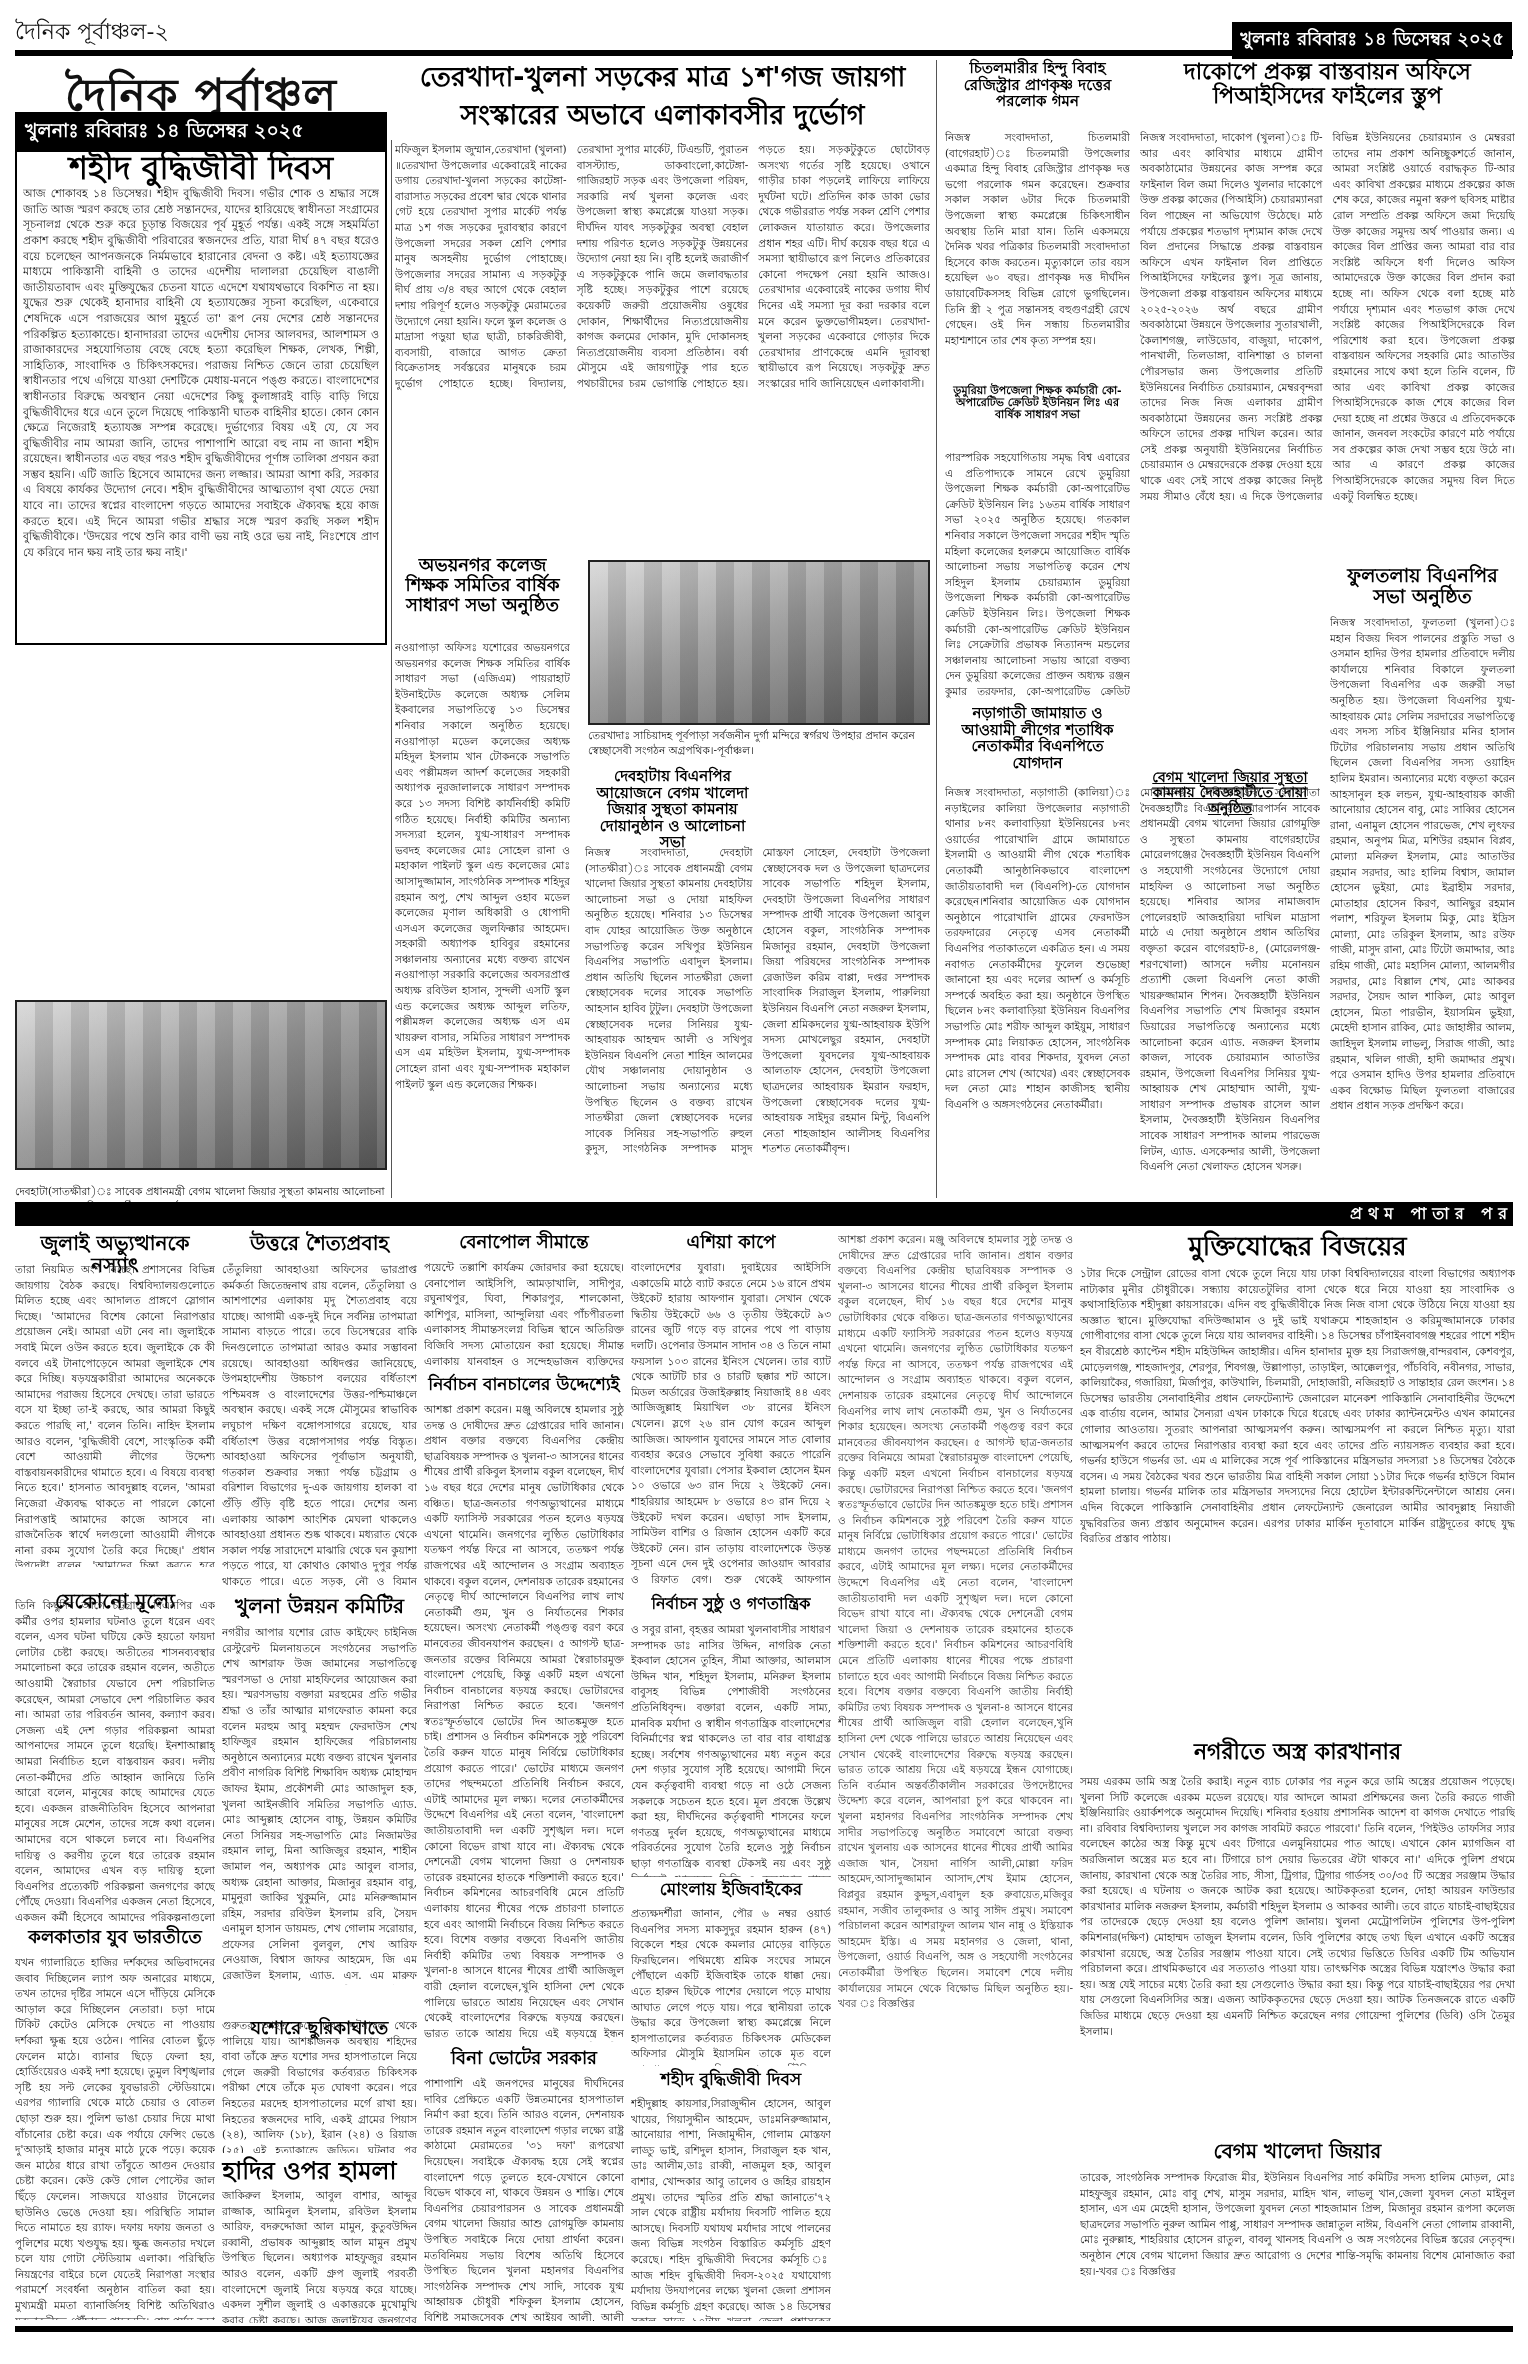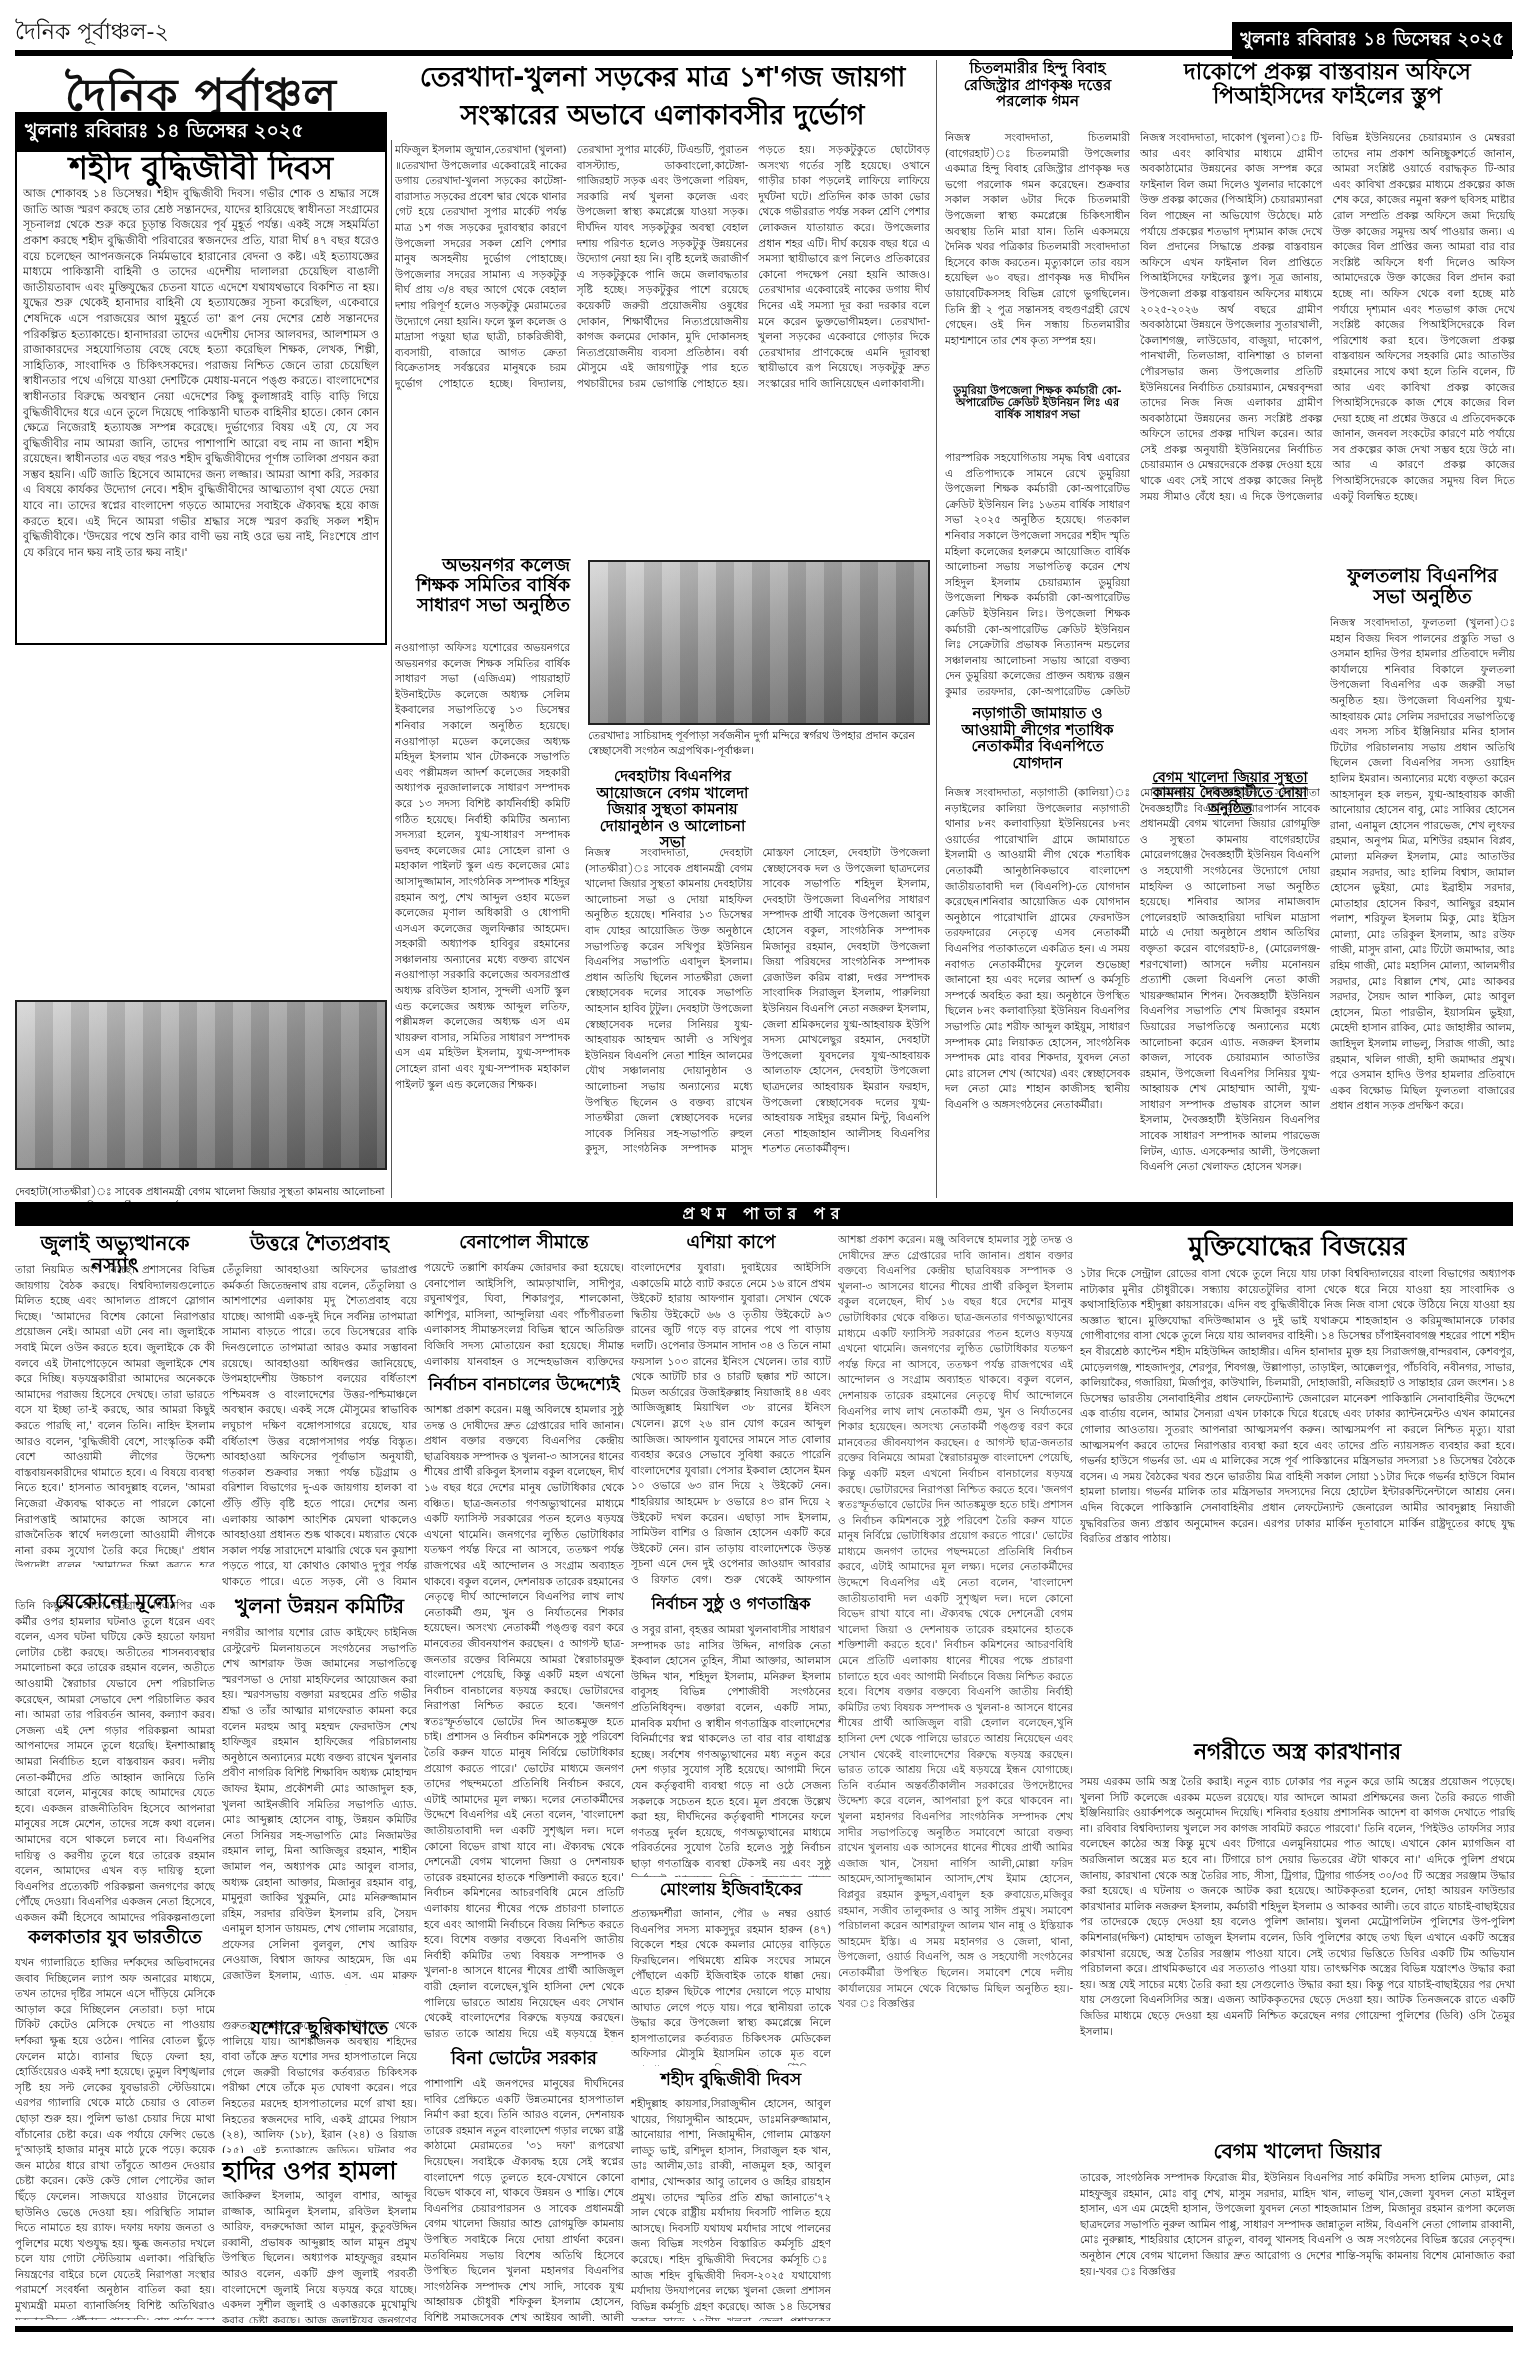--- a/index.html
+++ b/index.html
@@ -10,21 +10,21 @@
   .rule-top { position: absolute; left: 15px; right: 15px; top: 50px; height: 6px; background: #000; }
   .folio { position: absolute; left: 15px; top: 14px; font-size: 22px; }
   .date-box-r { position: absolute; right: 16px; top: 22px; background: #000; color: #fff; font-size: 18px; font-weight: bold; padding: 3px 8px; }
   .masthead { position: absolute; left: 15px; top: 62px; width: 372px; text-align: center; font-size: 44px; font-weight: bold; letter-spacing: 1px; font-family: "DejaVu Serif", serif; }
   .date-box-l { position: absolute; left: 15px; top: 112px; width: 372px; background: #000; color: #fff; font-size: 19px; font-weight: bold; padding: 4px 10px; }
   .box { position: absolute; border: 2px solid #000; }
   .photo { position: absolute; border: 2px solid #222; background: linear-gradient(160deg, #d8d8d8 0%, #9a9a9a 45%, #5a5a5a 100%); overflow: hidden; }
   .photo .ph-inner { position: absolute; inset: 0; background: repeating-linear-gradient(90deg, rgba(255,255,255,0.08) 0 18px, rgba(0,0,0,0.1) 18px 36px); }
   .caption { font-family: "DejaVu Serif", serif; font-size: 10.5px; line-height: 15px; }
   .vrule { position: absolute; width: 1px; background: #555; }
-  .section-bar { position: absolute; left: 15px; right: 15px; top: 1202px; height: 24px; background: #000; color: #fff; text-align: center; font-size: 16px; font-weight: bold; letter-spacing: 6px; line-height: 24px; }
+  .section-bar { position: absolute; left: 15px; right: 15px; top: 1202px; height: 24px; background: #000; color: #fff; text-align: right; font-size: 16px; font-weight: bold; letter-spacing: 6px; line-height: 24px; }
   .bottom-rule { position: absolute; left: 15px; right: 15px; top: 2326px; height: 6px; background: #000; }
 </style>
 </head>
 <body>
 
 <div class="folio">দৈনিক পূর্বাঞ্চল-২</div>
 <div class="date-box-r">খুলনাঃ রবিবারঃ ১৪ ডিসেম্বর ২০২৫</div>
 <div class="rule-top"></div>
 <div class="masthead">দৈনিক পূর্বাঞ্চল</div>
 <div class="date-box-l">খুলনাঃ রবিবারঃ ১৪ ডিসেম্বর ২০২৫</div>
@@ -36,21 +36,21 @@
 
 <div class="photo" style="left:15px; top:1000px; width:372px; height:170px;">
     <div class="ph-inner"></div>
   </div>
 <div class="caption abs" style="left:15px; top:1172px; width:372px;margin-top:12px;">দেবহাটা(সাতক্ষীরা)ঃ সাবেক প্রধানমন্ত্রী বেগম খালেদা জিয়ার সুস্থতা কামনায় আলোচনা সভা ও দোয়া মাহফিল অনুষ্ঠিত হয়।-পূর্বাঞ্চল।</div>
 
 <div class="hl abs" style="left:395px; top:62px; width:535px; font-size:27px;">তেরখাদা-খুলনা সড়কের মাত্র ১শ'গজ জায়গা</div>
 <div class="hl abs" style="left:395px; top:100px; width:535px; font-size:27px;">সংস্কারের অভাবে এলাকাবসীর দুর্ভোগ</div>
 <div class="body-text abs" style="left:395px; top:142px; width:535px; height:410px; column-count:3; column-gap:10px;">মফিজুল ইসলাম জুম্মান,তেরখাদা (খুলনা) ॥তেরখাদা উপজেলার একেবারেই নাকের ডগায় তেরখাদা-খুলনা সড়কের কাটেঙ্গা-বারাসাত সড়কের প্রবেশ দ্বার থেকে থানার গেট হয়ে তেরখাদা সুপার মার্কেট পর্যন্ত মাত্র ১শ গজ সড়কের দুরাবস্থার কারণে উপজেলা সদরের সকল শ্রেণি পেশার মানুষ অসহনীয় দুর্ভোগ পোহাচ্ছে। উপজেলার সদরের সামান্য এ সড়কটুকু দীর্ঘ প্রায় ৩/৪ বছর আগে থেকে বেহাল দশায় পরিপূর্ণ হলেও সড়কটুকু মেরামতের উদ্যোগে নেয়া হয়নি। ফলে স্কুল কলেজ ও মাদ্রাসা পড়ুয়া ছাত্র ছাত্রী, চাকরিজীবী, ব্যবসায়ী, বাজারে আগত ক্রেতা বিক্রেতাসহ সর্বস্তরের মানুষকে চরম দুর্ভোগ পোহাতে হচ্ছে। বিদ্যালয়, তেরখাদা সুপার মার্কেট, টিএন্ডটি, পুরাতন বাসস্ট্যান্ড, ডাকবাংলো,কাটেঙ্গা-গাজিরহাট সড়ক এবং উপজেলা পরিষদ, সরকারি নর্থ খুলনা কলেজ এবং উপজেলা স্বাস্থ্য কমপ্লেক্সে যাওয়া সড়ক। দীর্ঘদিন যাবৎ সড়কটুকুর অবস্থা বেহাল দশায় পরিণত হলেও সড়কটুকু উন্নয়নের উদ্যোগ নেয়া হয় নি। বৃষ্টি হলেই জরাজীর্ণ এ সড়কটুকুকে পানি জমে জলাবদ্ধতার সৃষ্টি হচ্ছে। সড়কটুকুর পাশে রয়েছে কয়েকটি জরুরী প্রয়োজনীয় ওষুধের দোকান, শিক্ষার্থীদের নিত্যপ্রয়োজনীয় কাগজ কলমের দোকান, মুদি দোকানসহ নিত্যপ্রয়োজনীয় ব্যবসা প্রতিষ্ঠান। বর্ষা মৌসুমে এই জায়গাটুকু পার হতে পথচারীদের চরম ভোগান্তি পোহাতে হয়। পড়তে হয়। সড়কটুকুতে ছোটোবড় অসংখ্য গর্তের সৃষ্টি হয়েছে। ওখানে গাড়ীর চাকা পড়লেই লাফিয়ে লাফিয়ে দুর্ঘটনা ঘটে। প্রতিদিন কাক ডাকা ভোর থেকে গভীররাত পর্যন্ত সকল শ্রেণি পেশার লোকজন যাতায়াত করে। উপজেলার প্রধান শহর এটি। দীর্ঘ কয়েক বছর ধরে এ সমস্যা স্থায়ীভাবে রূপ নিলেও প্রতিকারের কোনো পদক্ষেপ নেয়া হয়নি আজও। তেরখাদার একেবারেই নাকের ডগায় দীর্ঘ দিনের এই সমস্যা দূর করা দরকার বলে মনে করেন ভুক্তভোগীমহল। তেরখাদা-খুলনা সড়কের একেবারে গোড়ার দিকে তেরখাদার প্রাণকেন্দ্রে এমনি দূরাবস্থা স্থায়ীভাবে রূপ নিয়েছে। সড়কটুকু দ্রুত সংস্কারের দাবি জানিয়েছেন এলাকাবাসী।</div>
 
-<div class="hl abs" style="left:395px; top:555px; width:175px; font-size:18px;text-align:right;">অভয়নগর কলেজ শিক্ষক সমিতির বার্ষিক সাধারণ সভা অনুষ্ঠিত</div>
+<div class="hl abs" style="left:395px; top:555px; width:175px; font-size:18px;">অভয়নগর কলেজ শিক্ষক সমিতির বার্ষিক সাধারণ সভা অনুষ্ঠিত</div>
 <div class="body-text abs" style="left:395px; top:640px; width:175px; height:555px;">নওয়াপাড়া অফিসঃ যশোরের অভয়নগরে অভয়নগর কলেজ শিক্ষক সমিতির বার্ষিক সাধারণ সভা (এজিএম) পায়রাহাট ইউনাইটেড কলেজে অধ্যক্ষ সেলিম ইকবালের সভাপতিত্বে ১৩ ডিসেম্বর শনিবার সকালে অনুষ্ঠিত হয়েছে। নওয়াপাড়া মডেল কলেজের অধ্যক্ষ মহিদুল ইসলাম খান টোকনকে সভাপতি এবং পল্লীমঙ্গল আদর্শ কলেজের সহকারী অধ্যাপক নুরজালালকে সাধারণ সম্পাদক করে ১৩ সদস্য বিশিষ্ট কার্যনির্বাহী কমিটি গঠিত হয়েছে। নির্বাহী কমিটির অন্যান্য সদস্যরা হলেন, যুগ্ম-সাধারণ সম্পাদক ভবদহ কলেজের মোঃ সোহেল রানা ও মহাকাল পাইলট স্কুল এন্ড কলেজের মোঃ আসাদুজ্জামান, সাংগঠনিক সম্পাদক শহিদুর রহমান অপু, শেখ আব্দুল ওহাব মডেল কলেজের মৃণাল অধিকারী ও ধোপাদী এসএস কলেজের জুলফিক্কার আহমেদ। সহকারী অধ্যাপক হাবিবুর রহমানের সঞ্চালনায় অন্যানের মধ্যে বক্তব্য রাখেন নওয়াপাড়া সরকারি কলেজের অবসরপ্রাপ্ত অধ্যক্ষ রবিউল হাসান, সুন্দলী এসটি স্কুল এন্ড কলেজের অধ্যক্ষ আব্দুল লতিফ, পল্লীমঙ্গল কলেজের অধ্যক্ষ এস এম খায়রুল বাসার, সমিতির সাধারণ সম্পাদক এস এম মহিউল ইসলাম, যুগ্ম-সম্পাদক সোহেল রানা এবং যুগ্ম-সম্পাদক মহাকাল পাইলট স্কুল এন্ড কলেজের শিক্ষক।</div>
 
 <div class="photo" style="left:588px; top:560px; width:342px; height:165px;">
     <div class="ph-inner"></div>
   </div>
 <div class="caption abs" style="left:588px; top:728px; width:342px;">তেরখাদাঃ সাচিয়াদহ পূর্বপাড়া সর্বজনীন দুর্গা মন্দিরে স্বর্গরথ উপহার প্রদান করেন স্বেচ্ছাসেবী সংগঠন অগ্রপথিক।-পূর্বাঞ্চল।</div>
 
 <div class="hl abs" style="left:585px; top:768px; width:175px; font-size:15px;">দেবহাটায় বিএনপির আয়োজনে বেগম খালেদা জিয়ার সুস্থতা কামনায় দোয়ানুষ্ঠান ও আলোচনা সভা</div>
 <div class="body-text abs" style="left:585px; top:845px; width:345px; height:350px; column-count:2; column-gap:10px;">নিজস্ব সংবাদদাতা, দেবহাটা (সাতক্ষীরা)ঃ সাবেক প্রধানমন্ত্রী বেগম খালেদা জিয়ার সুস্থতা কামনায় দেবহাটায় আলোচনা সভা ও দোয়া মাহফিল অনুষ্ঠিত হয়েছে। শনিবার ১৩ ডিসেম্বর বাদ যোহর আয়োজিত উক্ত অনুষ্ঠানে সভাপতিত্ব করেন সখিপুর ইউনিয়ন বিএনপির সভাপতি এবাদুল ইসলাম। প্রধান অতিথি ছিলেন সাতক্ষীরা জেলা স্বেচ্ছাসেবক দলের সাবেক সভাপতি আহসান হাবিব টুটুল। দেবহাটা উপজেলা স্বেচ্ছাসেবক দলের সিনিয়র যুগ্ম-আহবায়ক আহম্মদ আলী ও সখিপুর ইউনিয়ন বিএনপি নেতা শাহিন আলমের যৌথ সঞ্চালনায় দোয়ানুষ্ঠান ও আলোচনা সভায় অন্যান্যের মধ্যে উপস্থিত ছিলেন ও বক্তব্য রাখেন সাতক্ষীরা জেলা স্বেচ্ছাসেবক দলের সাবেক সিনিয়র সহ-সভাপতি রুহুল কুদুস, সাংগঠনিক সম্পাদক মাসুদ মোস্তফা সোহেল, দেবহাটা উপজেলা স্বেচ্ছাসেবক দল ও উপজেলা ছাত্রদলের সাবেক সভাপতি শহিদুল ইসলাম, দেবহাটা উপজেলা বিএনপির সাধারণ সম্পাদক প্রার্থী সাবেক উপজেলা আবুল হোসেন বকুল, সাংগঠনিক সম্পাদক মিজানুর রহমান, দেবহাটা উপজেলা জিয়া পরিষদের সাংগঠনিক সম্পাদক রেজাউল করিম বাপ্পা, দপ্তর সম্পাদক সাংবাদিক সিরাজুল ইসলাম, পারুলিয়া ইউনিয়ন বিএনপি নেতা নজরুল ইসলাম, জেলা শ্রমিকদলের যুগ্ম-আহবায়ক ইউপি সদস্য মোখলেছুর রহমান, দেবহাটা উপজেলা যুবদলের যুগ্ম-আহবায়ক আলতাফ হোসেন, দেবহাটা উপজেলা ছাত্রদলের আহবায়ক ইমরান ফরহাদ, উপজেলা স্বেচ্ছাসেবক দলের যুগ্ম-আহবায়ক সাইদুর রহমান মিন্টু, বিএনপি নেতা শাহজাহান আলীসহ বিএনপির শতশত নেতাকর্মীবৃন্দ।</div>
 

